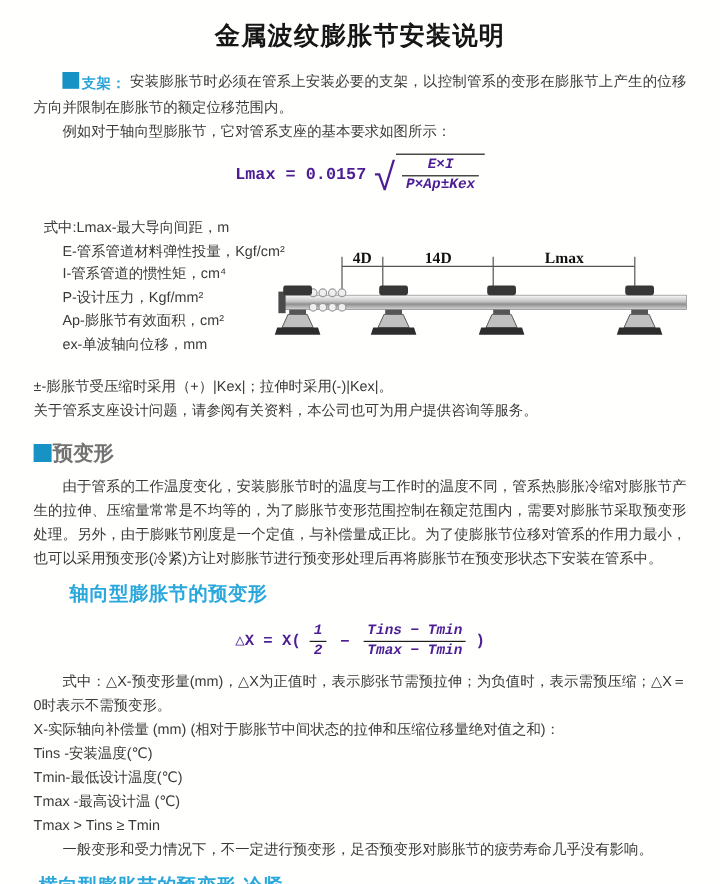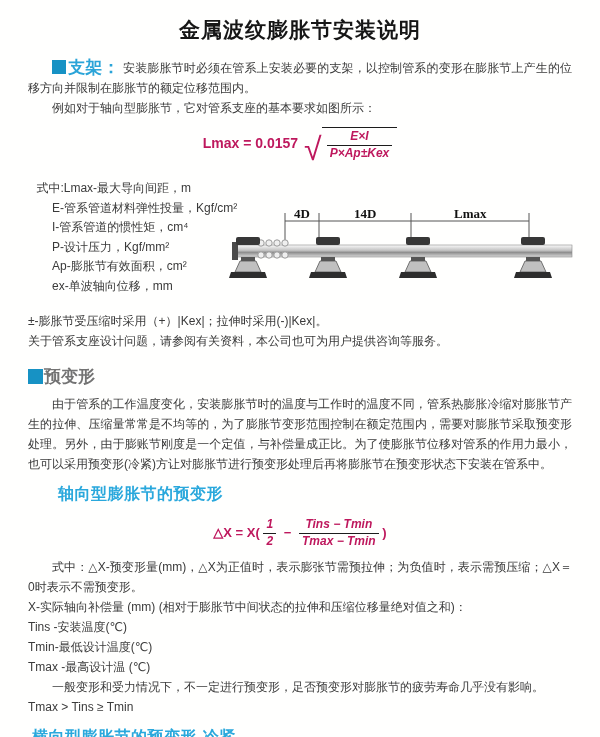--- a/index.html
+++ b/index.html
@@ -13,24 +13,24 @@
     margin:4px 0 14px 0;letter-spacing:1px;
   }
   p.body{
     font-size:12px;line-height:20px;margin:0;color:#3a3a3a;text-align:justify;
   }
   .indent{text-indent:2em;}
   .sq{
     display:inline-block;width:14px;height:14px;background:#1792c4;
     vertical-align:-2px;margin-right:2px;
   }
-  .sec-inline{color:#2aa4d8;font-size:17px;font-weight:600;vertical-align:-1px;}
+  .sec-inline{color:#2aa4d8;font-size:12px;font-weight:600;vertical-align:-1px;}
   
   .formula{
-    font-family:Liberation Sans, sans-serif;color:#be185d;
+    font-family:Liberation Mono, monospace;color:#4c1d95;
     text-align:center;font-size:13px;
   }
   .f1{margin:9px 0 7px 0;font-weight:bold;font-size:14px;}
   .f-lhs{margin-right:6px;}
   .sqrt{display:inline-flex;align-items:flex-end;vertical-align:middle;}
   .rad{font-size:32px;font-weight:normal;line-height:0.9;transform:translateY(3px);}
   .root-content{border-top:1.6px solid #1c1c1c;padding:1px 5px 0 5px;}
   .frac{
     display:inline-flex;flex-direction:column;text-align:center;
     font-style:italic;font-size:12px;line-height:1.3;vertical-align:middle;
@@ -175,18 +175,18 @@
       </span>
     <span>)</span>
   </div>
 
   <p class="body indent">式中：△X-预变形量(mm)，△X为正值时，表示膨张节需预拉伸；为负值时，表示需预压缩；△X＝0时表示不需预变形。</p>
 
   <p class="body def-line">X-实际轴向补偿量 (mm) (相对于膨胀节中间状态的拉伸和压缩位移量绝对值之和)：</p>
   <p class="body def-line">Tins -安装温度(℃)</p>
   <p class="body def-line">Tmin-最低设计温度(℃)</p>
   <p class="body def-line">Tmax -最高设计温 (℃)</p>
+  <p class="body def-line">Tmax &gt; Tins ≥ Tmin</p>
   <p class="body indent">一般变形和受力情况下，不一定进行预变形，足否预变形对膨胀节的疲劳寿命几乎没有影响。</p>
-  <p class="body def-line">Tmax &gt; Tins ≥ Tmin</p>
 
   <h3 class="subhead lateral">横向型膨胀节的预变形-冷紧</h3>
 
 </div>
 
 </body></html>

